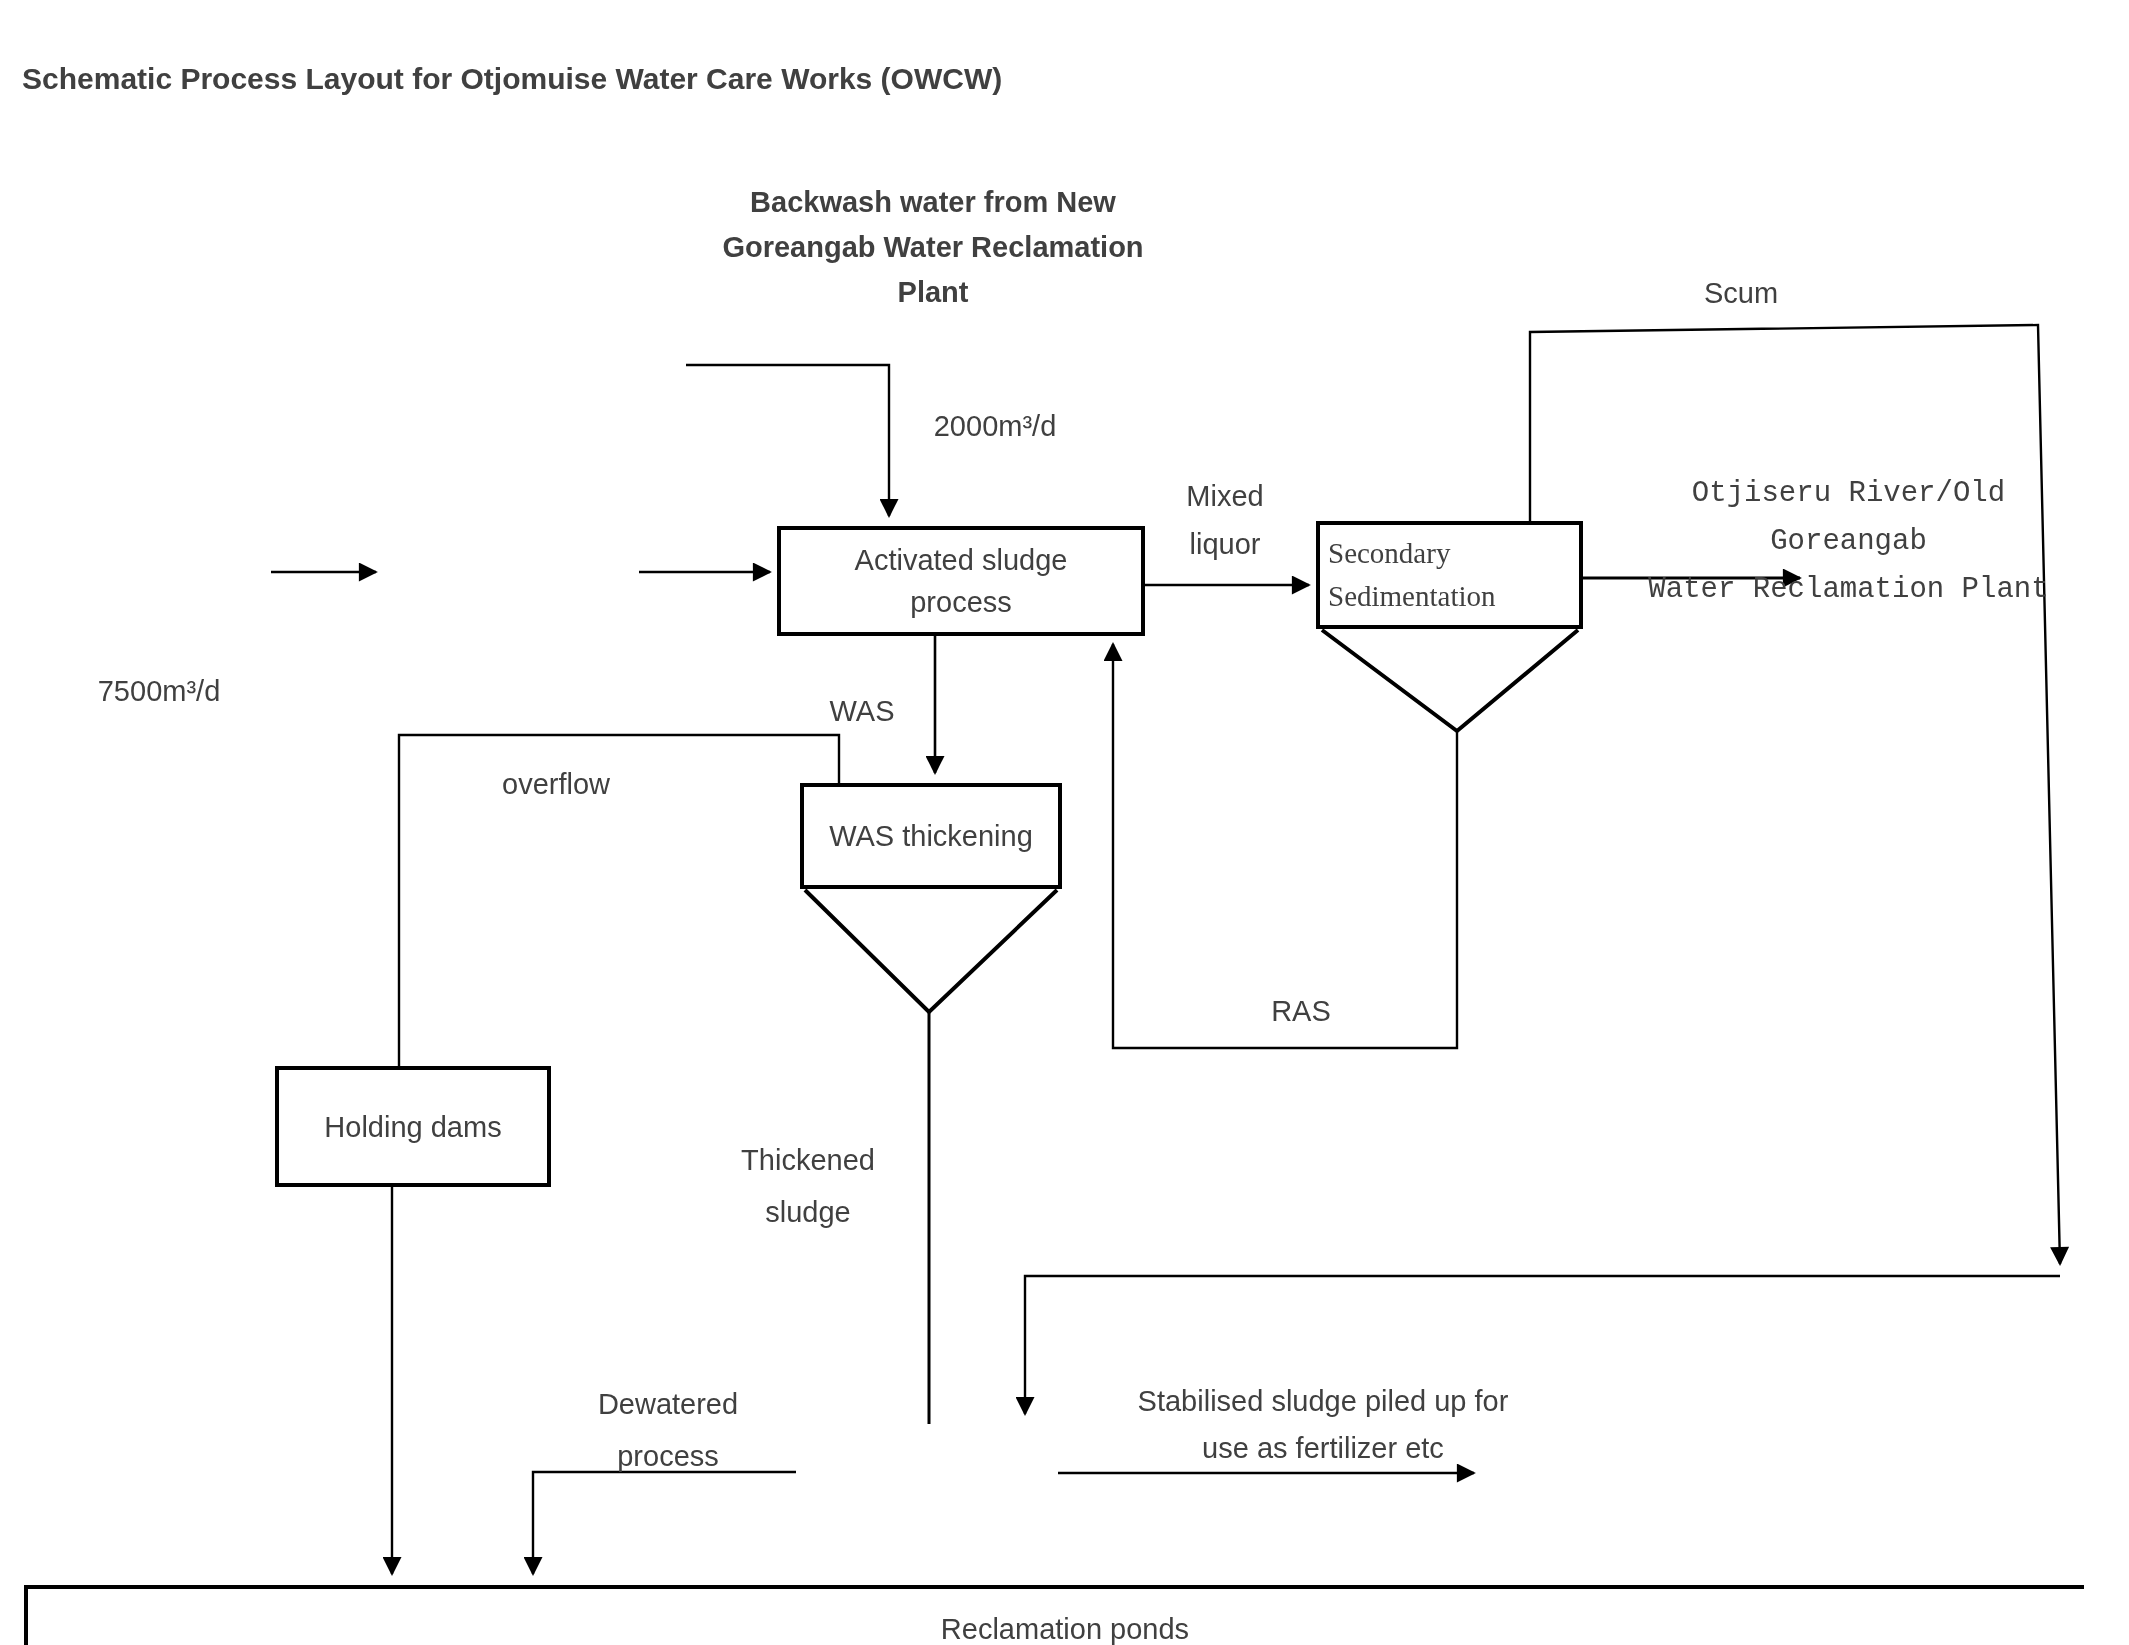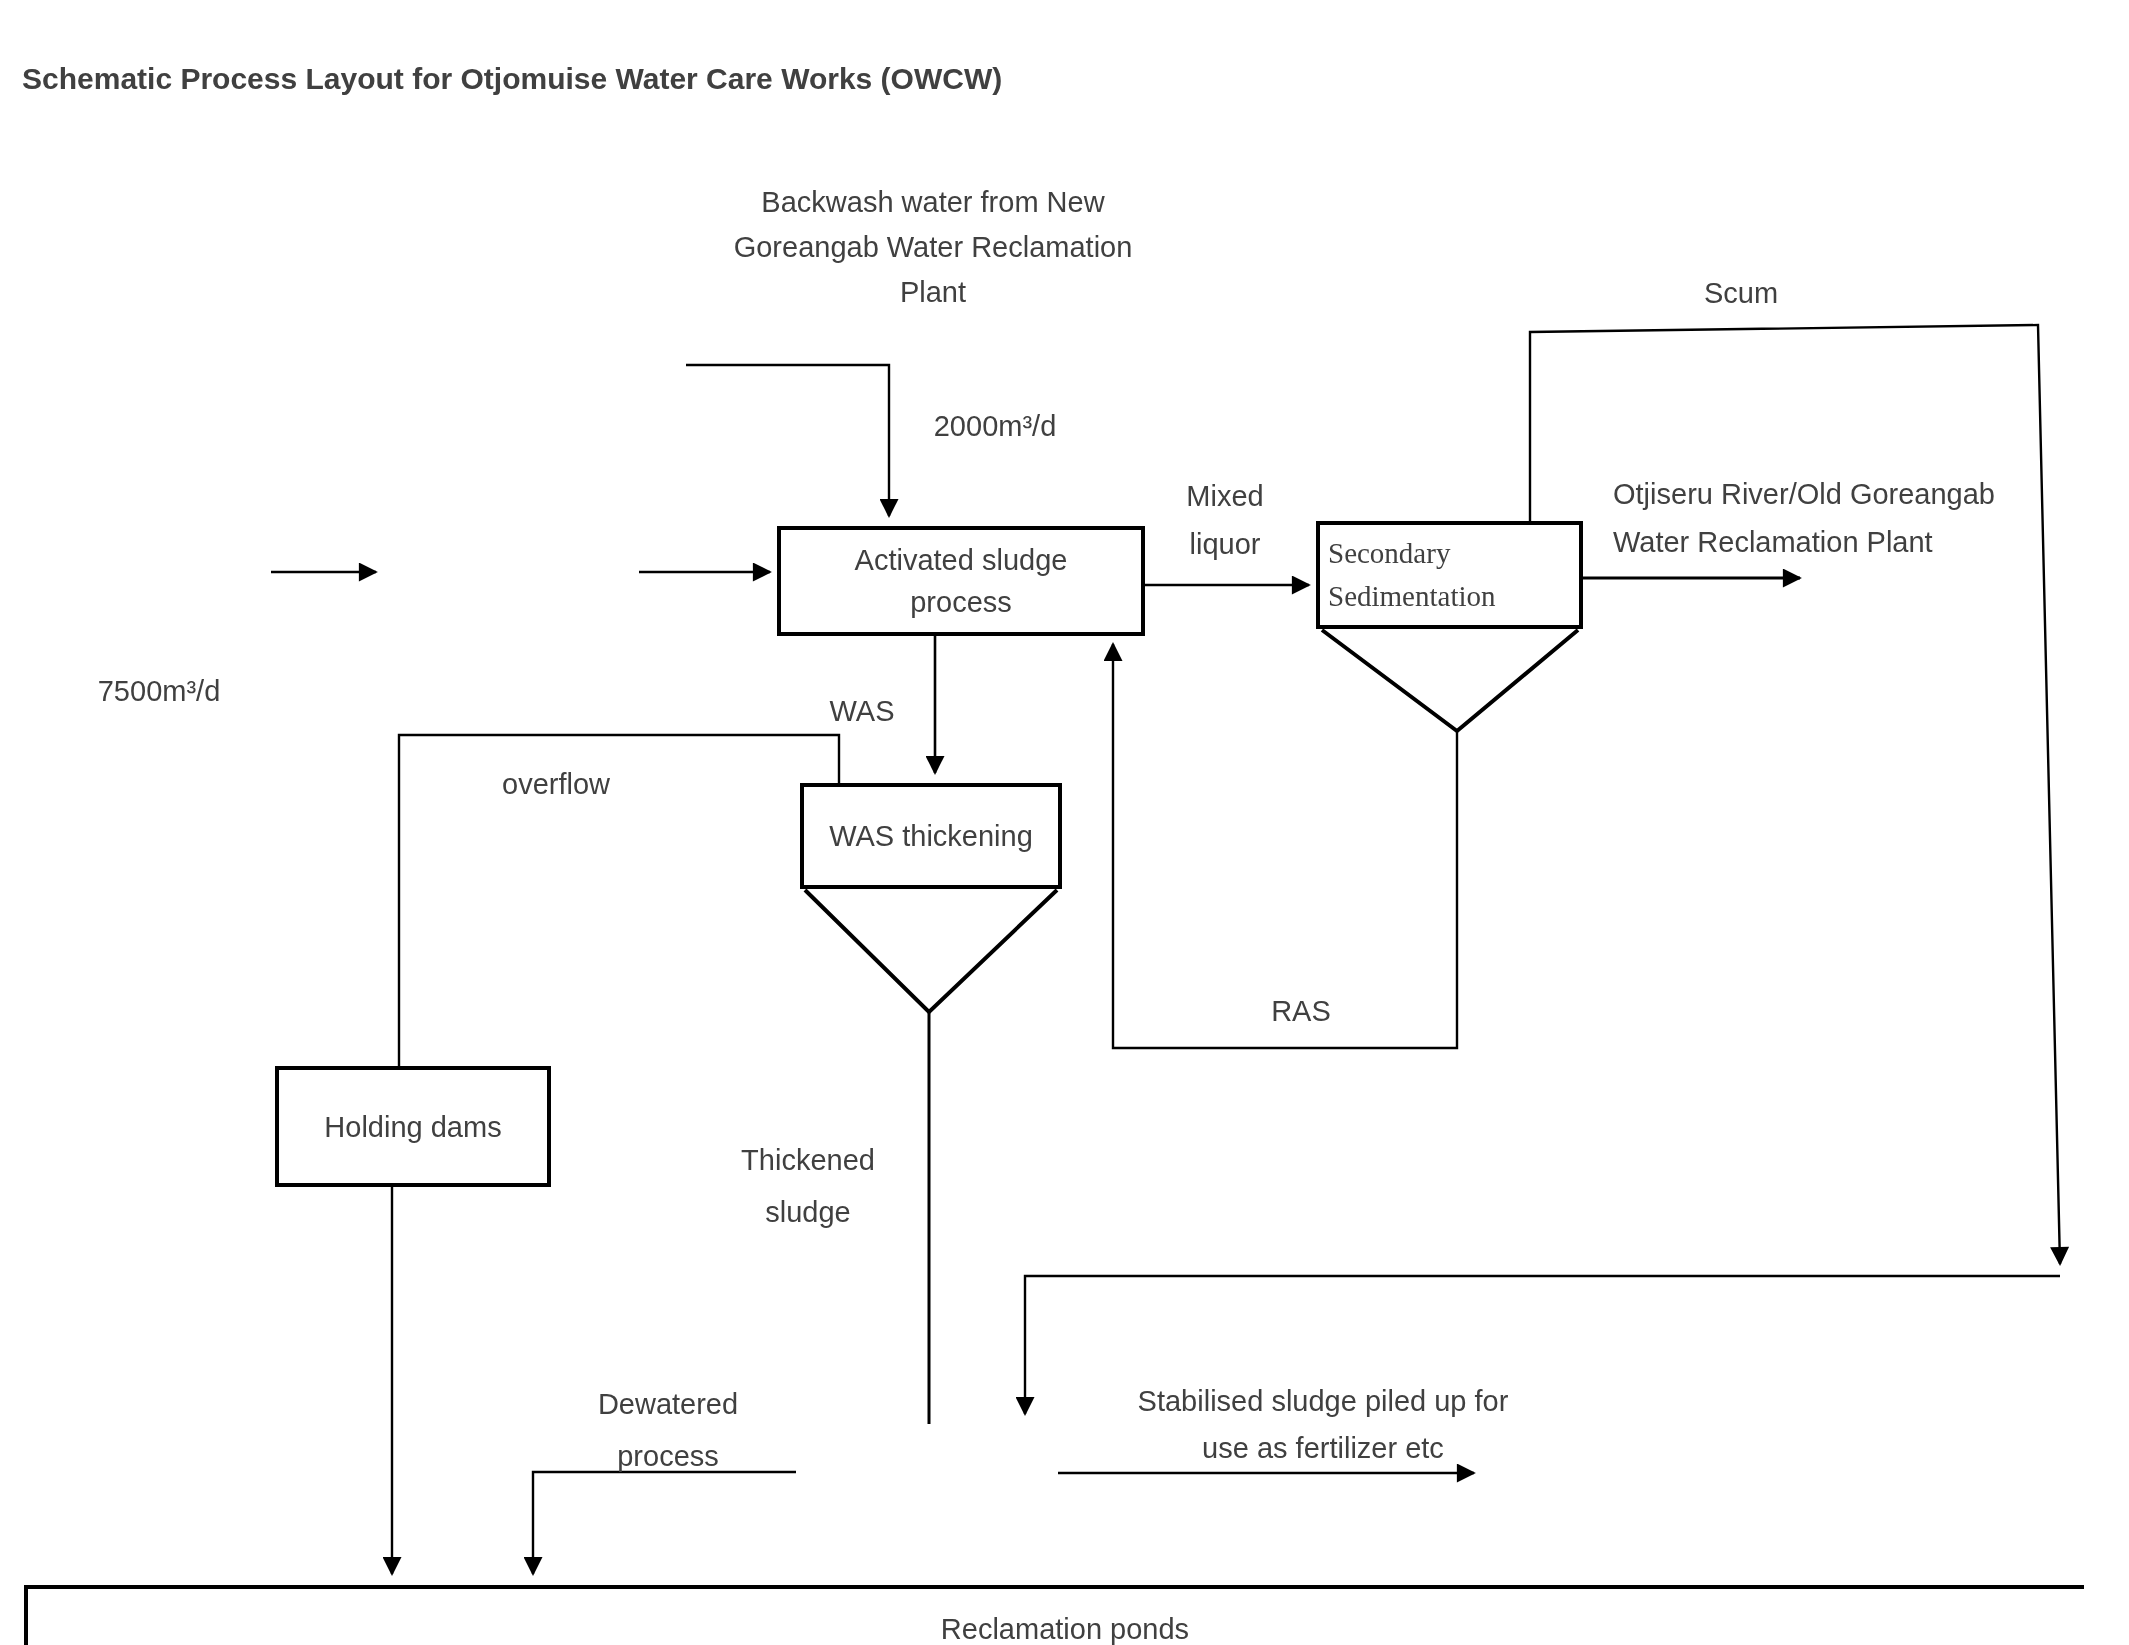--- a/index.html
+++ b/index.html
@@ -23,21 +23,21 @@
     border:4px solid #000;background:#fff;
     display:flex;align-items:center;justify-content:center;
     text-align:center;font-size:29px;line-height:42px;white-space:pre-line;
   }
   .box.align-left{justify-content:flex-start;text-align:left;padding-left:8px;font-family:Liberation Serif, serif;}
   .pond{border-width:4px;}
   .lbl{
     position:absolute;z-index:2;white-space:pre-line;text-align:center;
     font-size:29px;line-height:48px;transform:translateX(-50%);
   }
-  .lbl.la{transform:none;text-align:left;}
+  .lbl.la{transform:none;text-align:center;font-family:Liberation Mono, monospace;}
   .lh45{line-height:45px;}
   .lh52{line-height:52px;}
   .lh47{line-height:47px;}
 </style>
 </head>
 <body>
 
 <div class="canvas">
 
   <svg class="wires" viewBox="0 0 2129 1645" xmlns="http://www.w3.org/2000/svg">
@@ -83,21 +83,21 @@
   <div class="title">Schematic Process Layout for Otjomuise Water Care Works (OWCW)</div>
 
   <div class="box" style="left:777px;top:482px;width:368px;height:110px;">Activated sludge
 process</div>
   <div class="box align-left" style="left:1316px;top:477px;width:267px;height:108px;line-height:43px;">Secondary
 Sedimentation</div>
   <div class="box" style="left:800px;top:739px;width:262px;height:106px;">WAS thickening</div>
   <div class="box" style="left:275px;top:1022px;width:276px;height:121px;">Holding dams</div>
   <div class="box pond" style="left:24px;top:1541px;width:2082px;height:87px;">Reclamation ponds</div>
 
-  <div class="lbl lh45" style="left:933px;top:136px;">Backwash water from New
+  <div class="lbl lh45" style="left:933px;top:136px;font-weight:bold;">Backwash water from New
 Goreangab Water Reclamation
 Plant</div>
   <div class="lbl" style="left:995px;top:358px;">2000m³/d</div>
   <div class="lbl" style="left:159px;top:623px;">7500m³/d</div>
   <div class="lbl" style="left:1225px;top:428px;">Mixed
 liquor</div>
   <div class="lbl" style="left:1741px;top:225px;">Scum</div>
   <div class="lbl la" style="left:1613px;top:426px;">Otjiseru River/Old Goreangab
 Water Reclamation Plant</div>
   <div class="lbl" style="left:862px;top:643px;">WAS</div>

